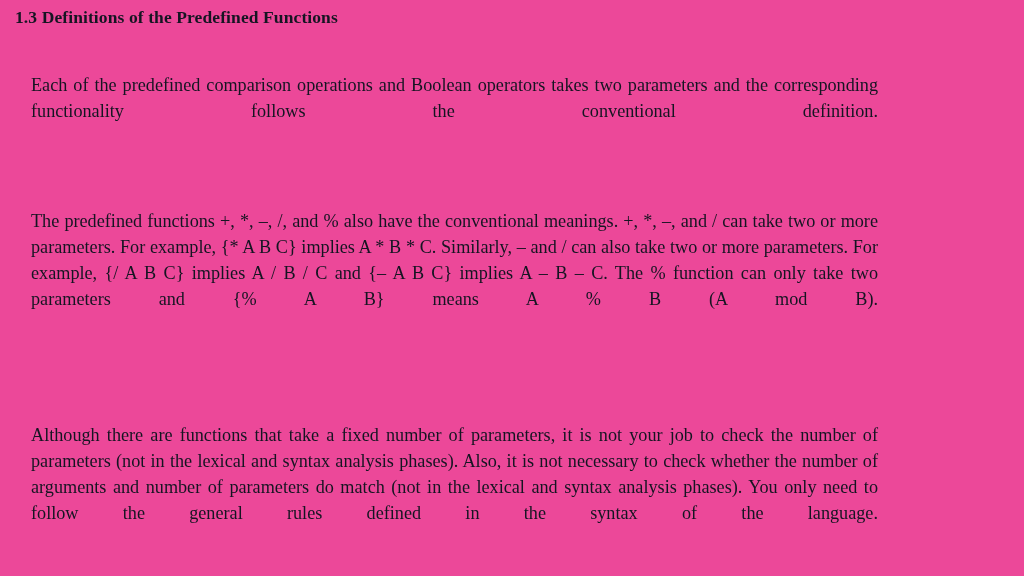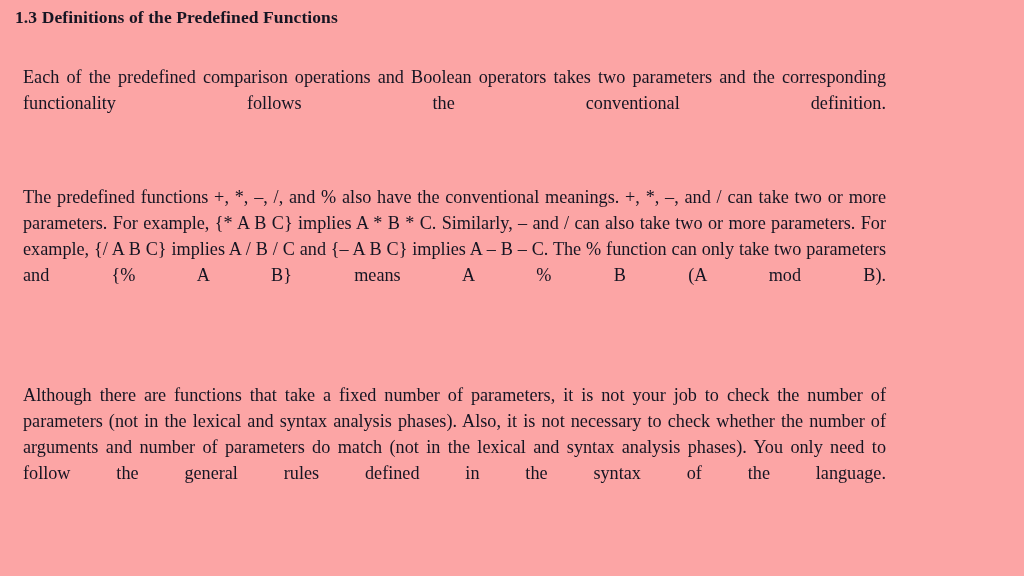--- a/index.html
+++ b/index.html
@@ -12,21 +12,21 @@
     height: 576px;
     overflow: hidden;
     font-family: "Liberation Serif", "DejaVu Serif", serif;
     color: #151522;
     -webkit-font-smoothing: antialiased;
   }
   .page {
     position: relative;
     width: 1024px;
     height: 576px;
-    background: #fca5a5;
+    background: #ec4899;
   }
   .content {
     position: absolute;
     left: 15px;
     top: 4px;
     width: 879px;
   }
   .section-heading {
     font-size: 17.5px;
     font-weight: bold;
@@ -34,21 +34,21 @@
     margin: 0 0 0 0;
     letter-spacing: 0.1px;
     text-align: left;
     white-space: nowrap;
   }
   .body-para {
     font-size: 18.2px;
     line-height: 26px;
     text-align: justify;
     text-justify: inter-word;
-    margin: 8px;
+    margin: 16px;
     -moz-hyphens: none;
     hyphens: none;
     word-spacing: 0.1px;
   }
   .spacer-line {
     height: 26px;
     line-height: 26px;
     font-size: 18.2px;
   }
   

